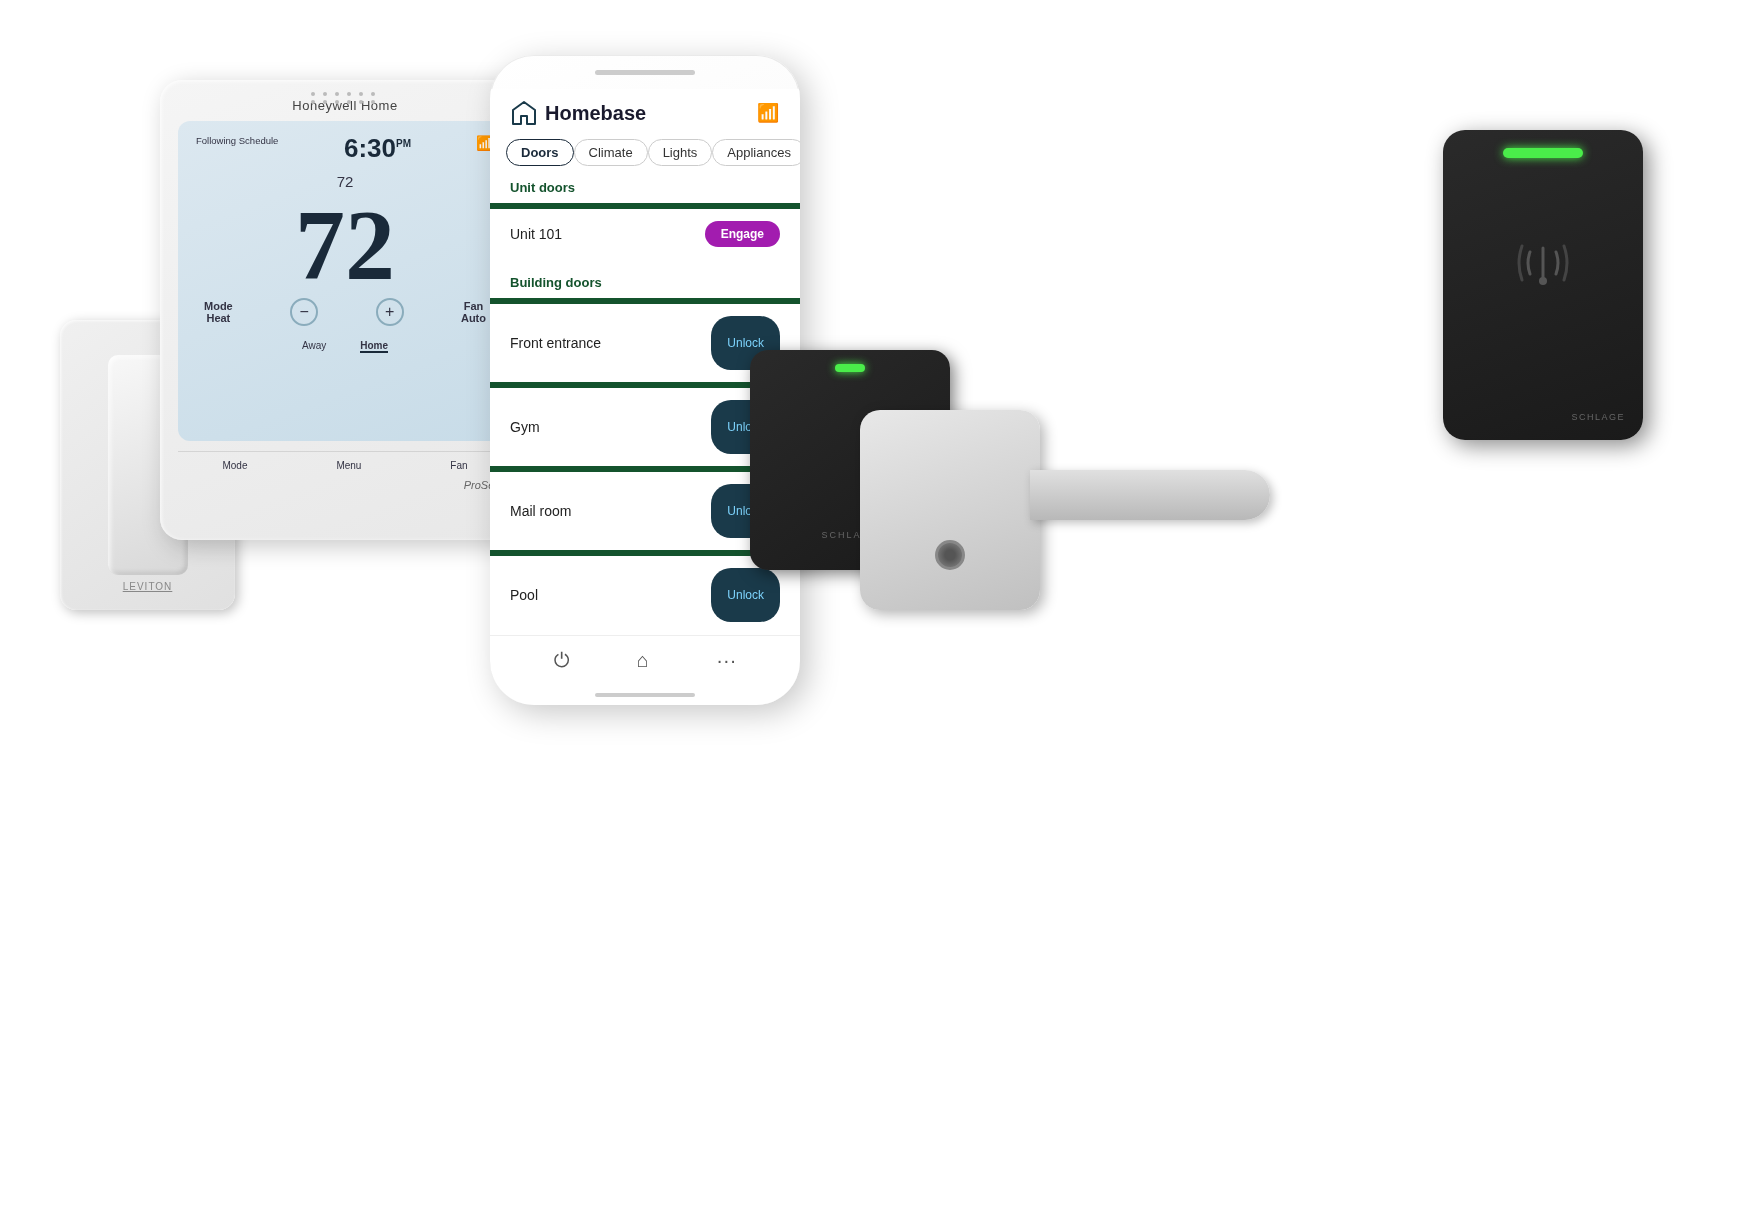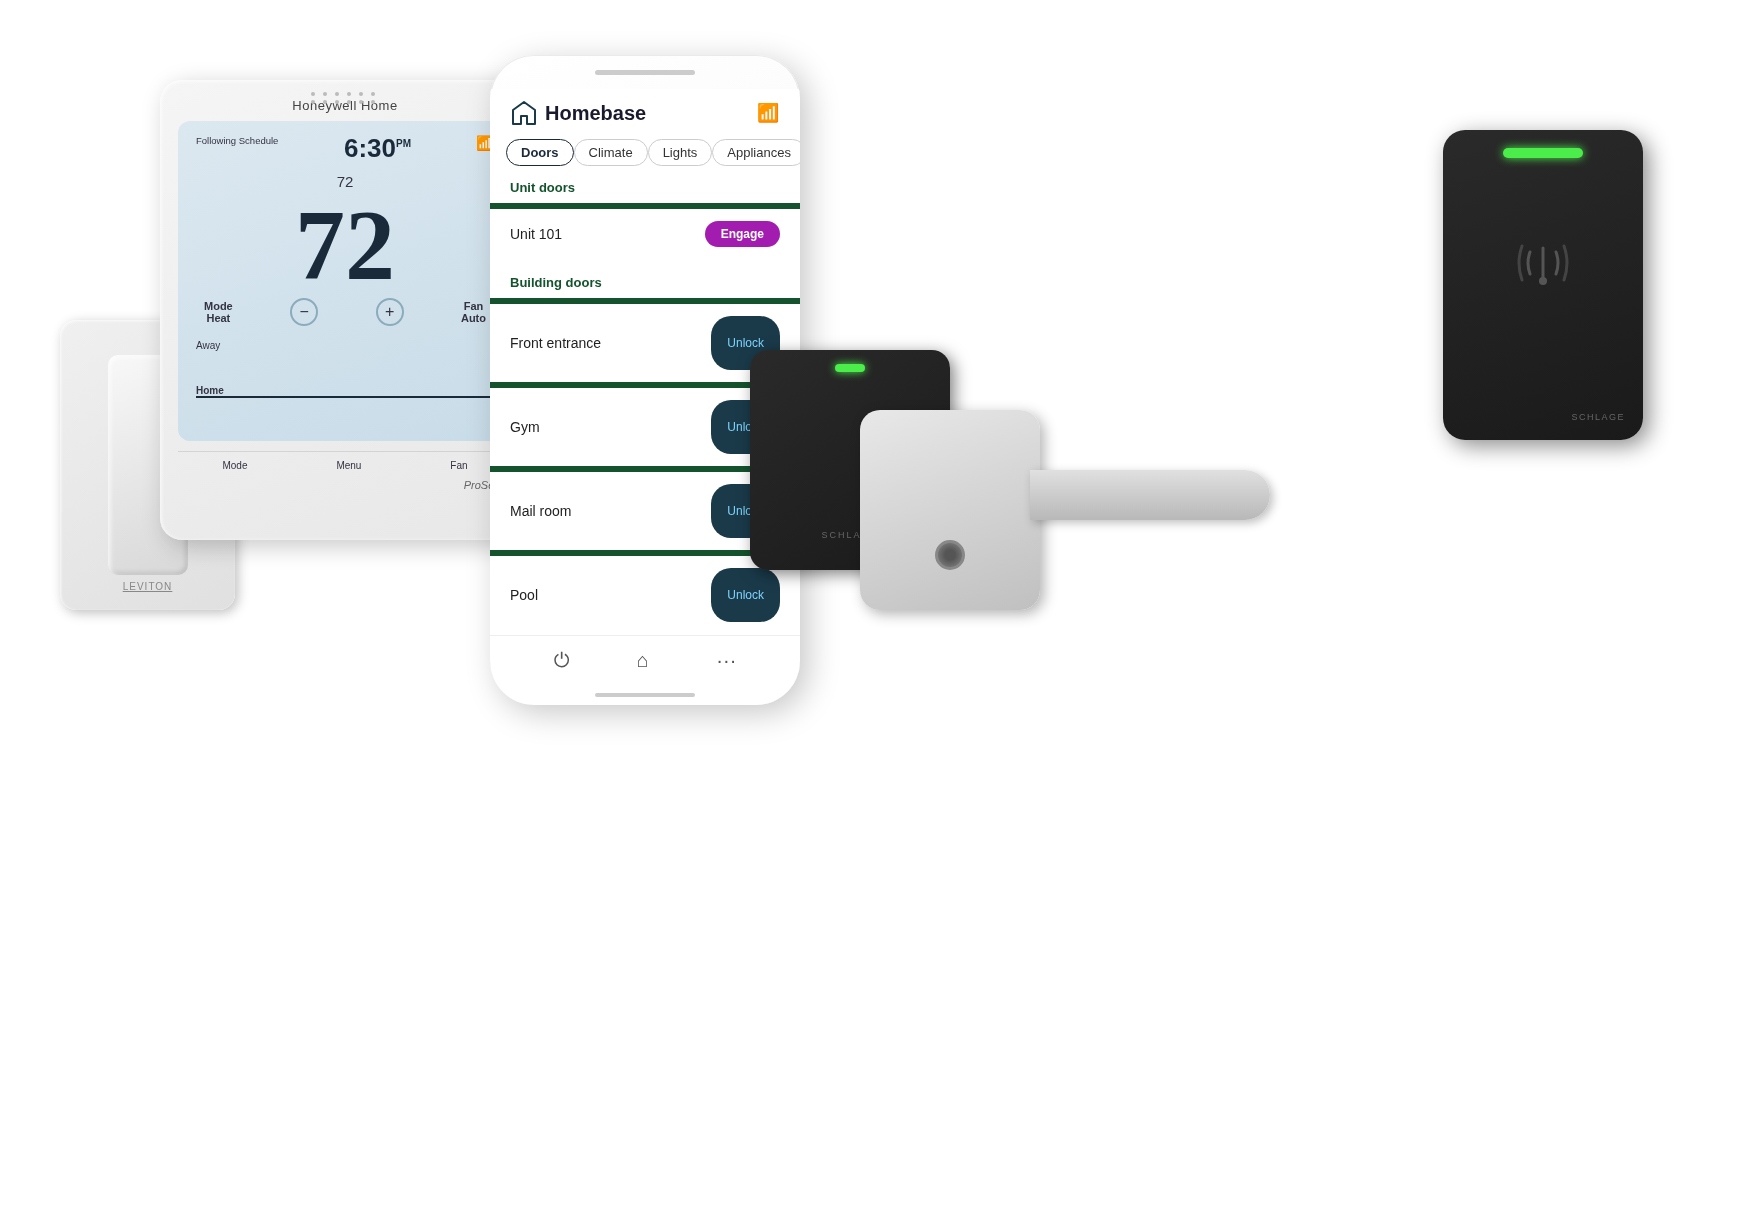--- a/index.html
+++ b/index.html
@@ -154,21 +154,20 @@
     .thermo-btn-label {
       font-size: 10px;
       color: #334;
       text-align: center;
     }
     .away-home {
       display: flex;
       justify-content: center;
       gap: 34px;
       margin-top: 14px;
-      flex-direction: column;
     }
     .away-home span { font-size: 10px; color: #334; }
     .away-home .active { border-bottom: 2px solid #1a2a3a; font-weight: 600; }
     .proseries {
       text-align: right;
       margin-top: 8px;
       font-size: 11px;
       color: #666;
       font-style: italic;
     }

